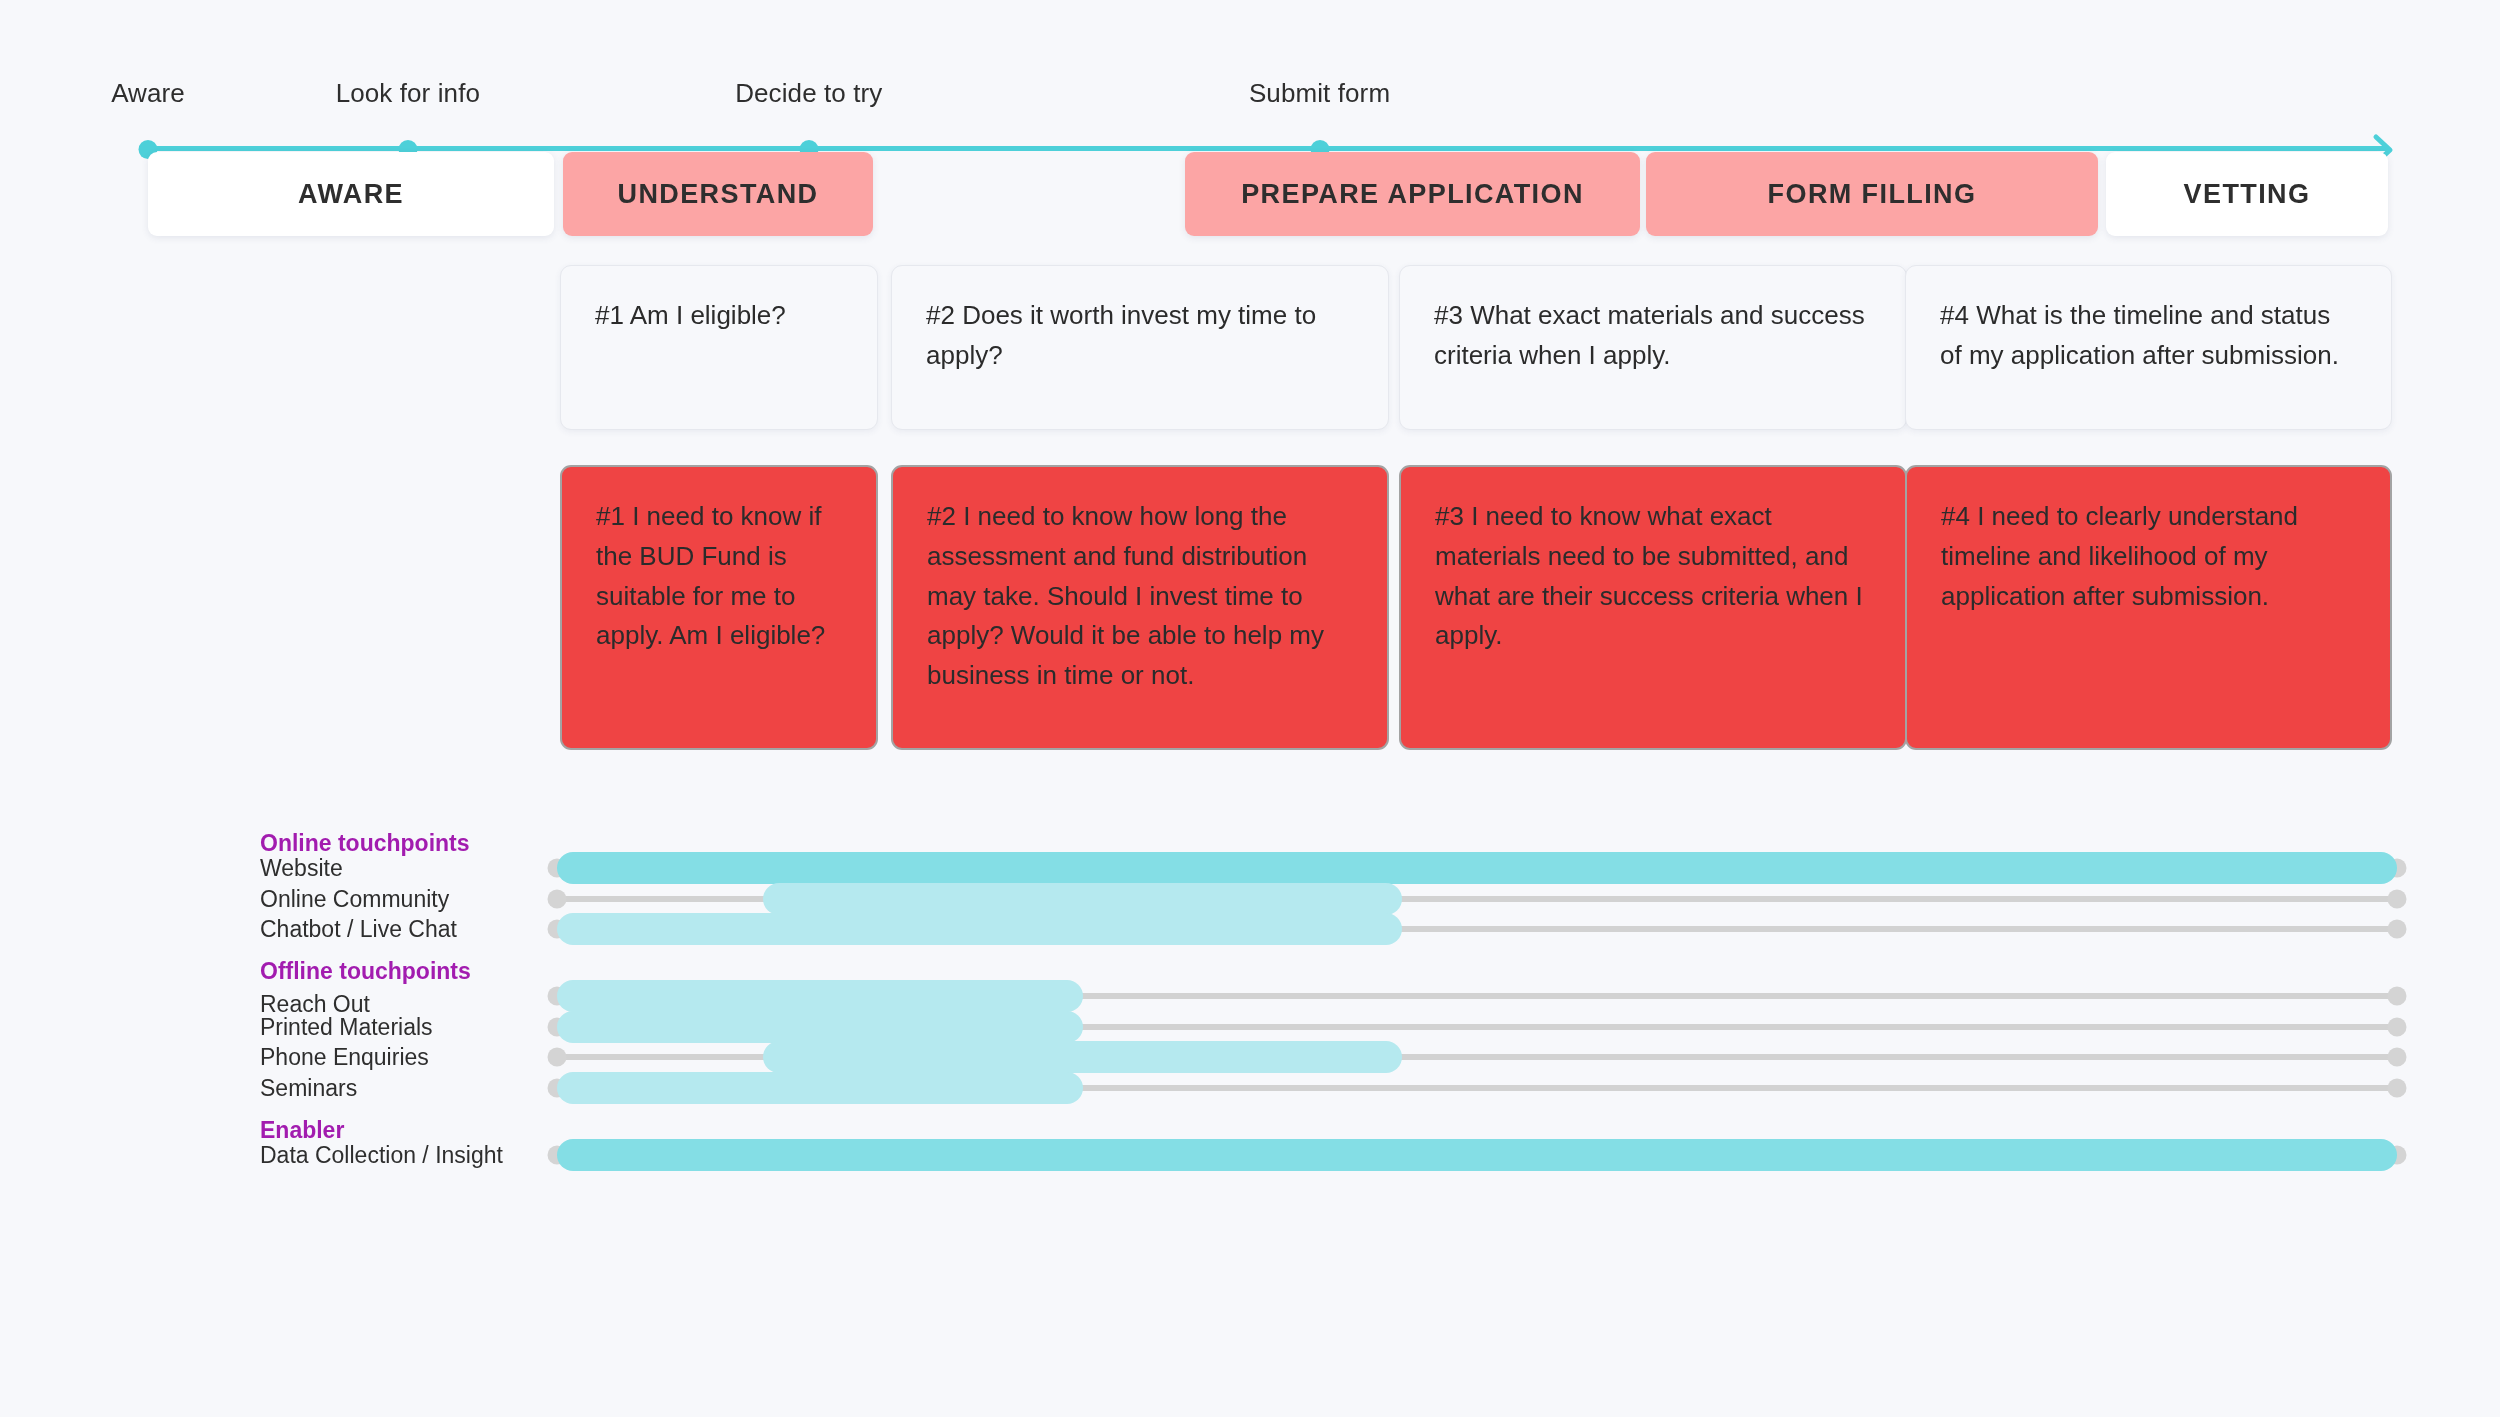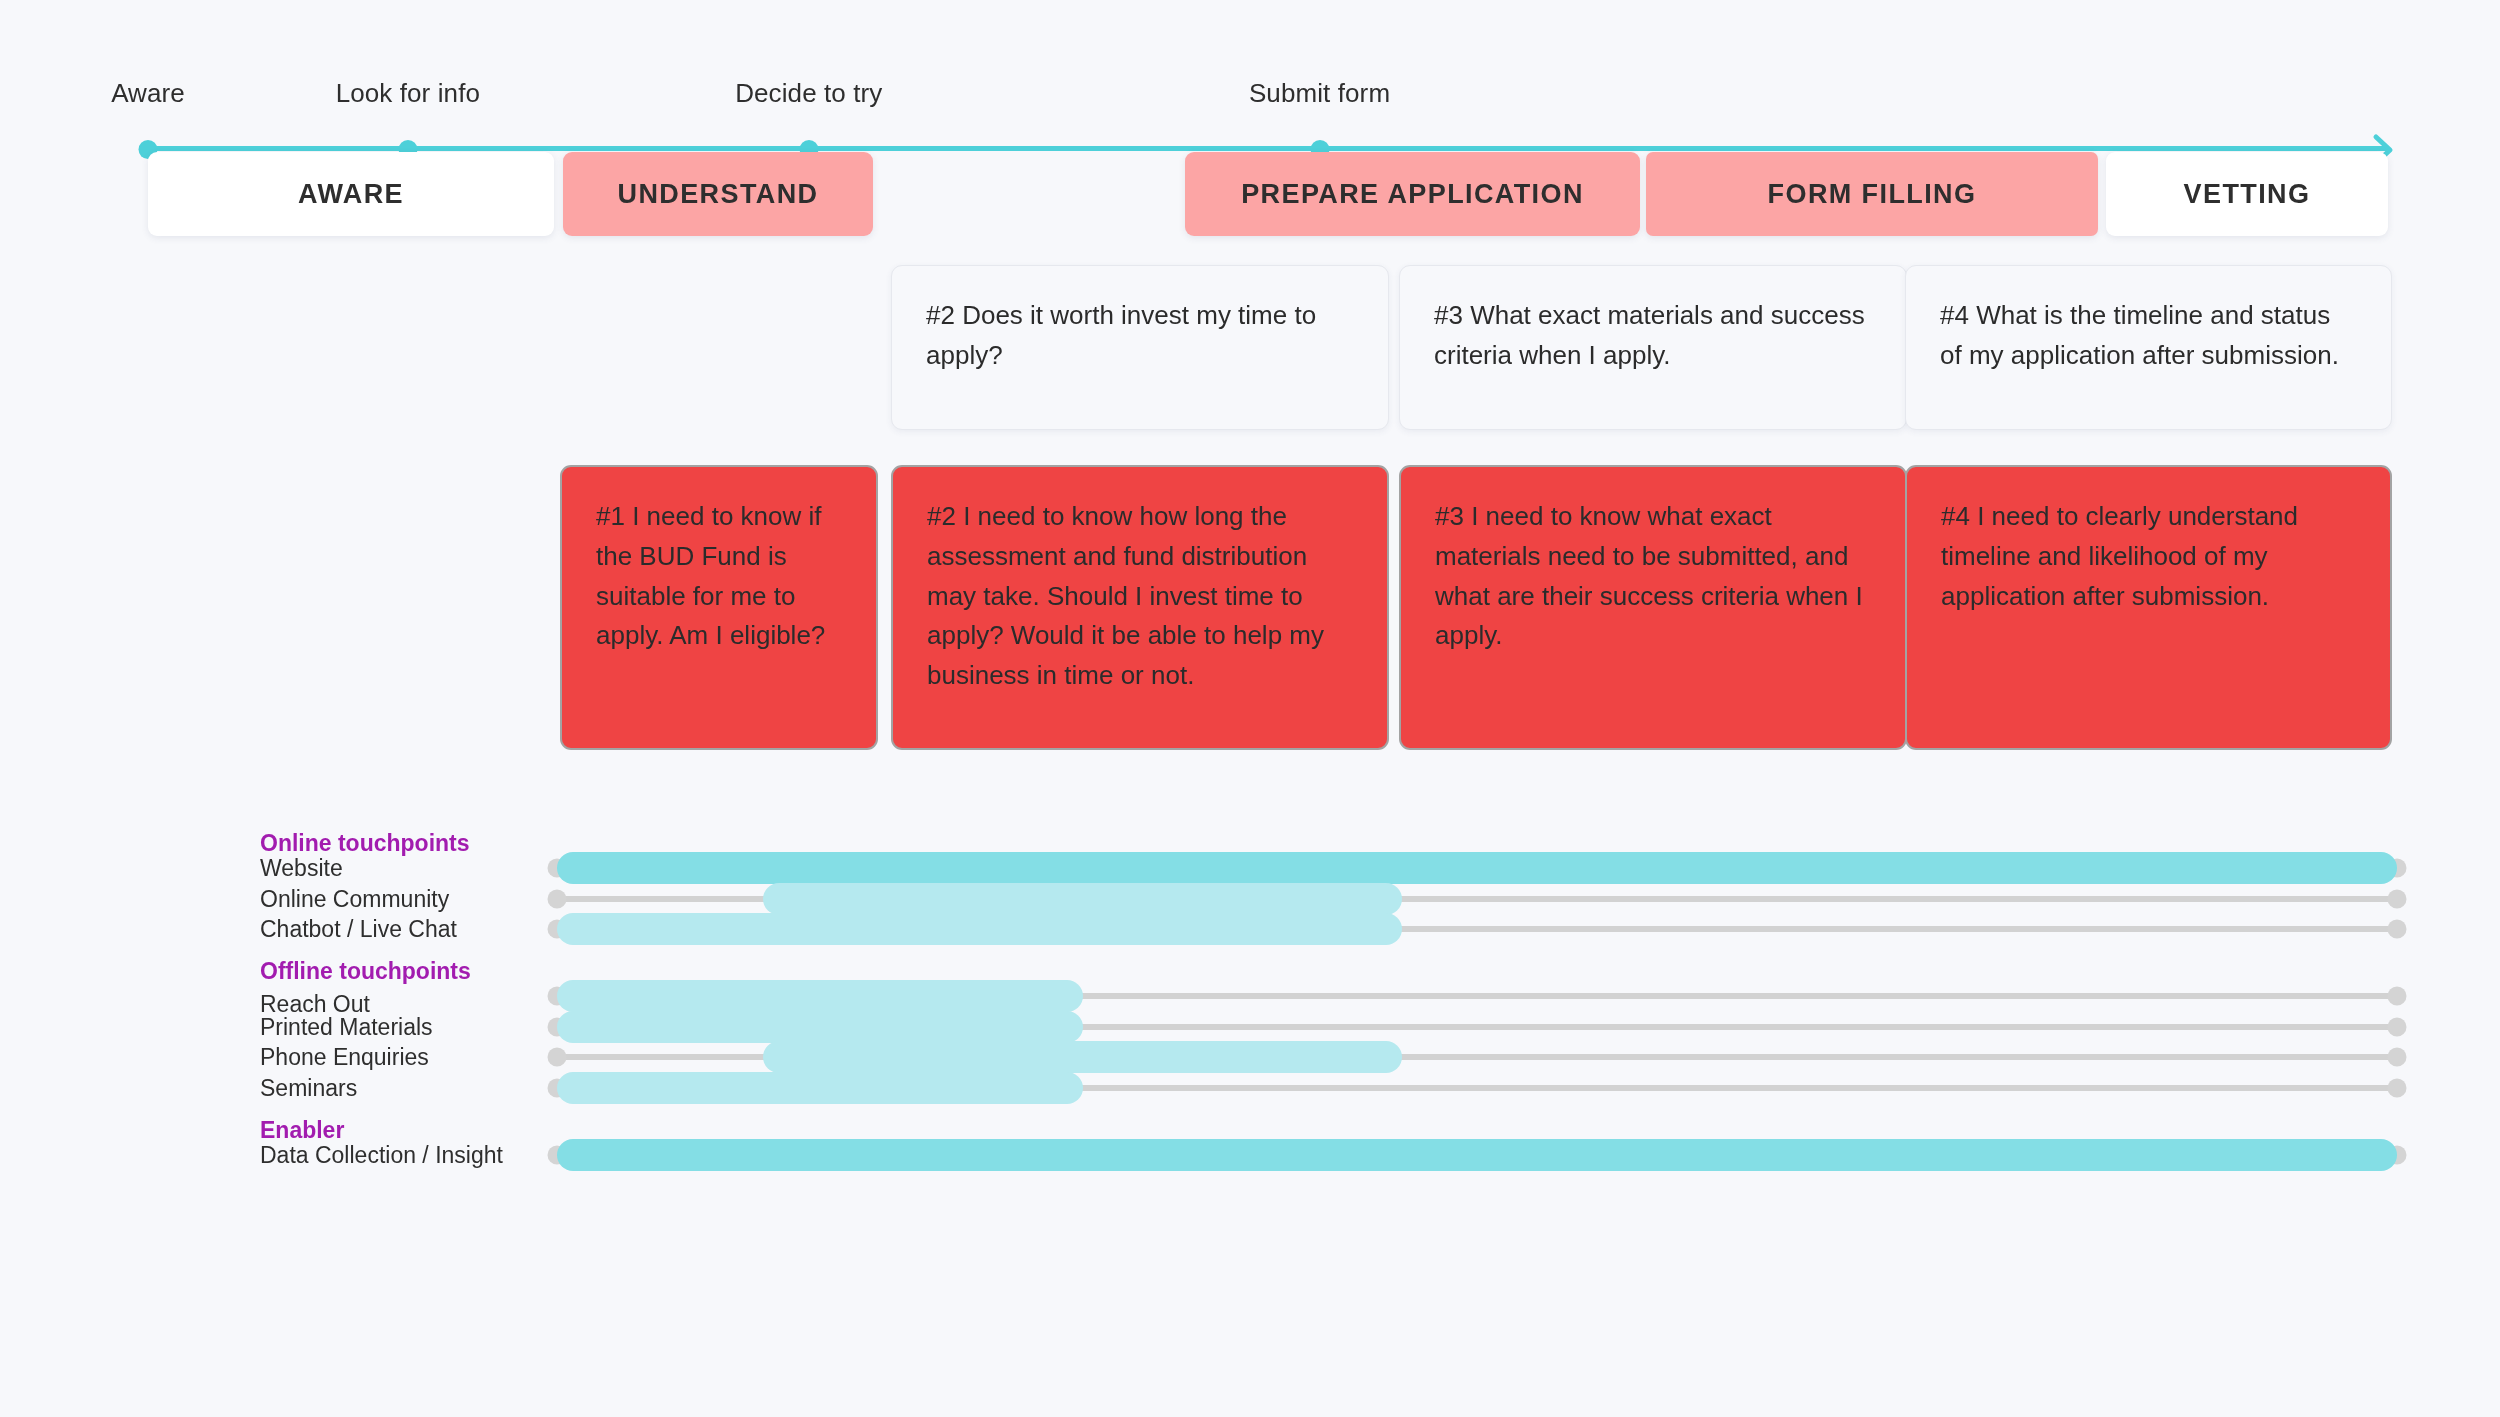--- a/index.html
+++ b/index.html
@@ -159,25 +159,26 @@
 <div class="axis-dot" style="left: 148px;"></div>
     <div class="axis-dot" style="left: 407.84px;"></div>
     <div class="axis-dot" style="left: 808.8px;"></div>
     <div class="axis-dot" style="left: 1319.52px;"></div>
   </div>
 
 <div id="stage-row">
     <div class="stage-box light" style="left: 148px; width: 406px;">AWARE</div>
     <div class="stage-box lav" style="left: 563px; width: 310px;">UNDERSTAND</div>
     <div class="stage-box lav" style="left: 1185px; width: 455px;">PREPARE APPLICATION</div>
-    <div class="stage-box lav" style="left: 1646px; width: 452px; border-radius: 7px;">FORM FILLING</div>
+    <div class="stage-box lav" style="left: 1646px; width: 452px;">FORM FILLING</div>
     <div class="stage-box light" style="left: 2106px; width: 282px;">VETTING</div>
   </div>
 
 <div id="question-row">
+    <div class="card q" style="left: 560px; width: 318px;">#1 Am I eligible?</div>
     <div class="card q" style="left: 891px; width: 498px;">#2 Does it worth invest my time to apply?</div>
     <div class="card q" style="left: 1399px; width: 508px;">#3 What exact materials and success criteria when I apply.</div>
     <div class="card q" style="left: 1905px; width: 487px;">#4 What is the timeline and status of my application after submission.</div>
   </div>
 
 <div id="need-row">
     <div class="card n" style="left: 560px; width: 318px;">#1 I need to know if the BUD Fund is suitable for me to apply. Am I eligible?</div>
     <div class="card n" style="left: 891px; width: 498px;">#2 I need to know how long the assessment and fund distribution may take. Should I invest time to apply? Would it be able to help my business in time or not.</div>
     <div class="card n" style="left: 1399px; width: 508px;">#3 I need to know what exact materials need to be submitted, and what are their success criteria when I apply.</div>
     <div class="card n" style="left: 1905px; width: 487px;">#4 I need to clearly understand timeline and likelihood of my application after submission.</div>

